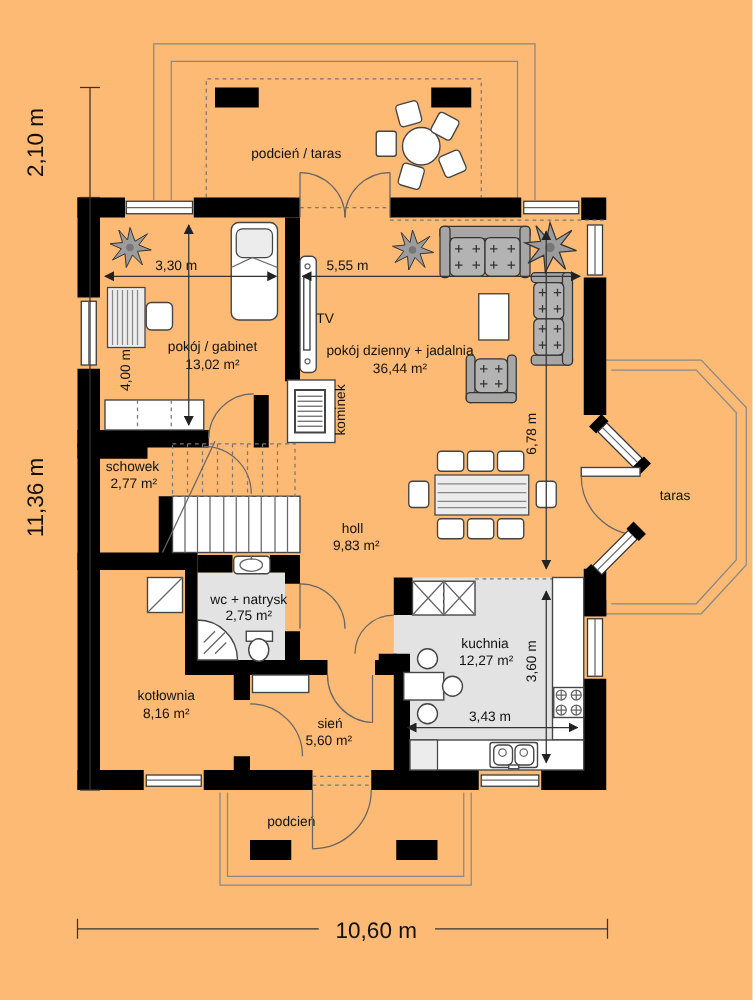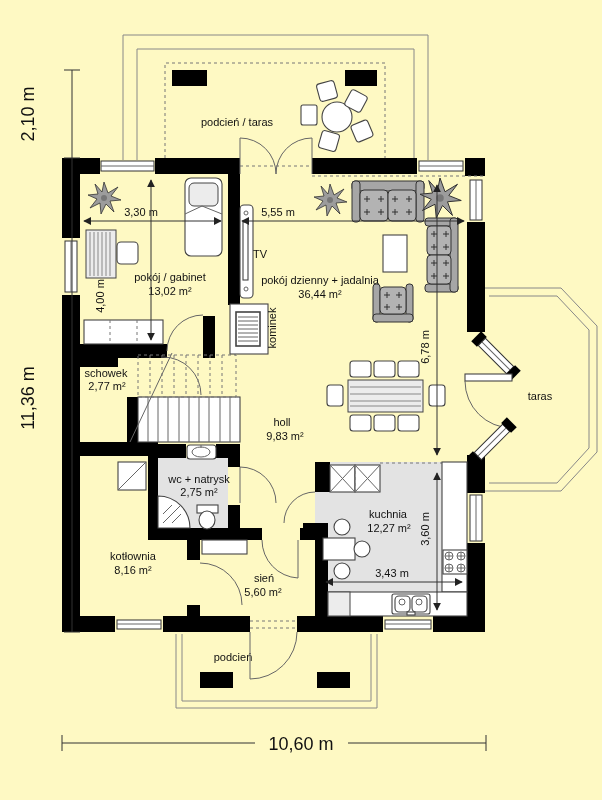--- a/index.html
+++ b/index.html
@@ -1,16 +1,16 @@
 <!DOCTYPE html>
 <html><head>
 <meta charset="utf-8">
 <style>
   html,body{margin:0;padding:0;background:#fff;}
-  .canvas{width:602px;height:800px;background:#fef9c3;position:relative;overflow:hidden;}
+  .canvas{width:602px;height:800px;background:#fdba74;position:relative;overflow:hidden;}
   svg{display:block;}
   .wall{fill:#000;stroke:none;}
   .thin{stroke:#666;stroke-width:1;fill:none;}
   .thin2{stroke:#888;stroke-width:1;fill:none;}
   .dash{stroke:#777;stroke-width:1;fill:none;stroke-dasharray:3 3;}
   .furn{fill:#fff;stroke:#444;stroke-width:1.1;}
   .furng{fill:#ececec;stroke:#444;stroke-width:1;}
   .sofa{fill:#a6a6a6;stroke:#333;stroke-width:1;}
   .cush{fill:#b3b3b3;stroke:#333;stroke-width:1;}
   .plus{stroke:#333;stroke-width:1;fill:none;}

